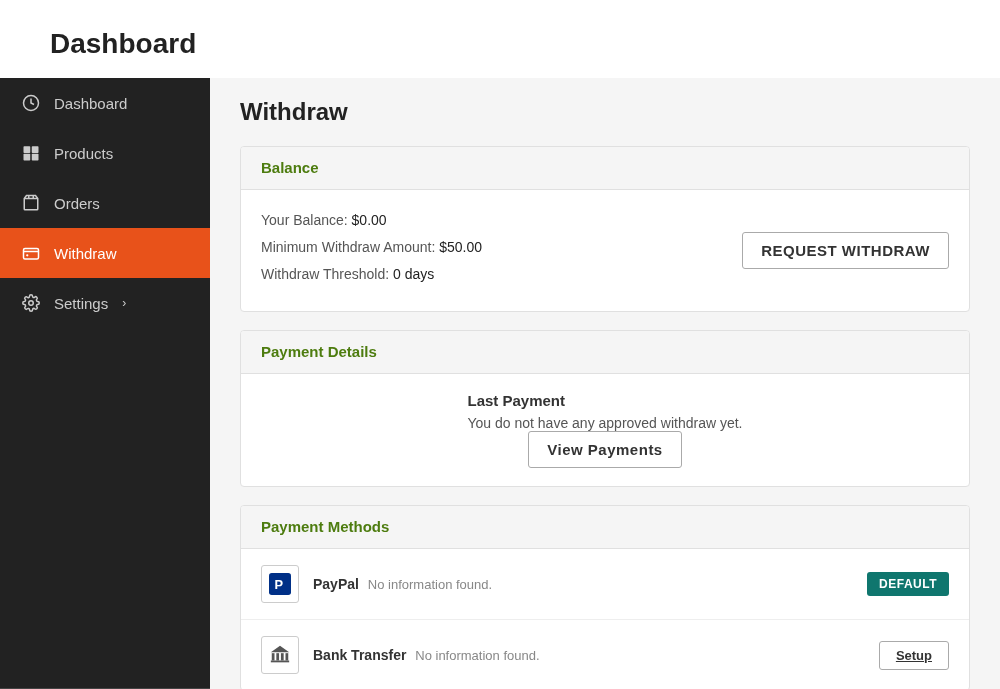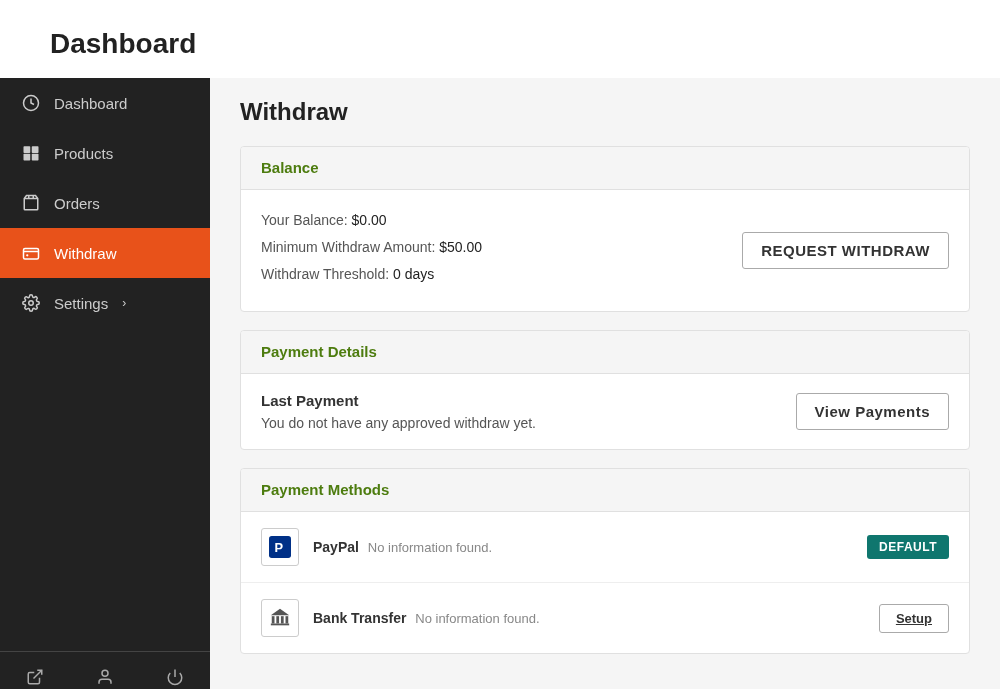--- a/index.html
+++ b/index.html
@@ -155,20 +155,21 @@
       border-radius: 3px;
       white-space: nowrap;
     }
 
     
     .payment-details-body {
       padding: 18px 20px;
       display: flex;
       align-items: center;
       justify-content: space-between;
+      flex-direction: column;
     }
 
     .last-payment-title {
       font-size: 15px;
       font-weight: 700;
       color: #333;
       margin-bottom: 6px;
     }
 
     .last-payment-text {

